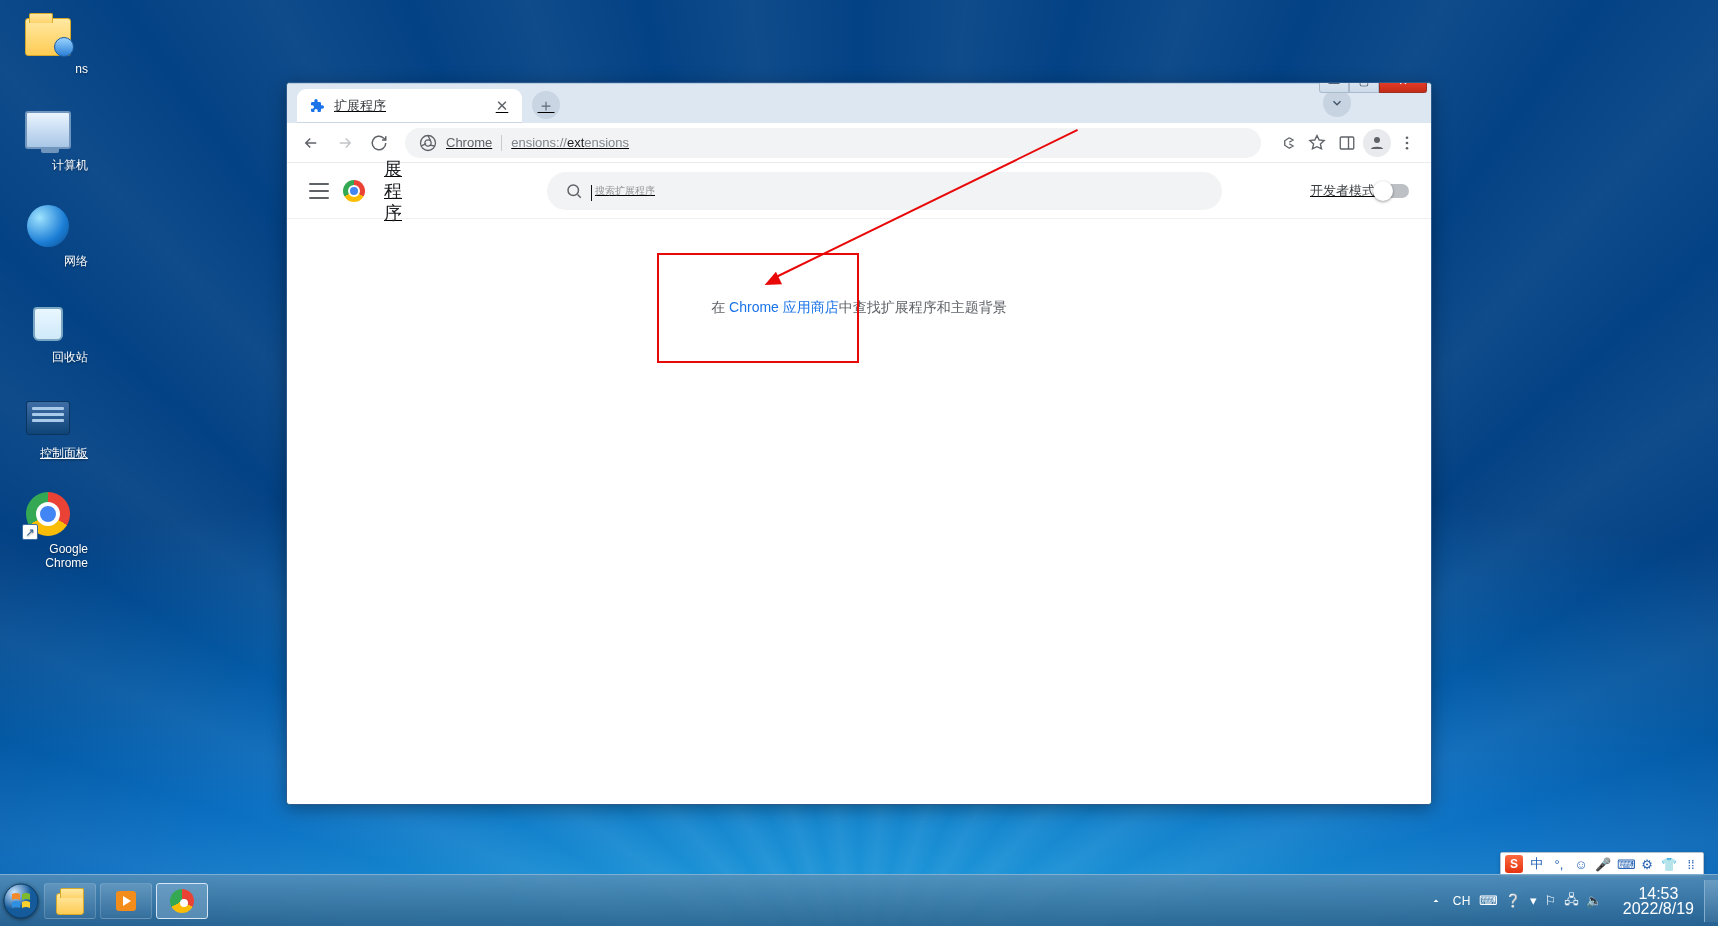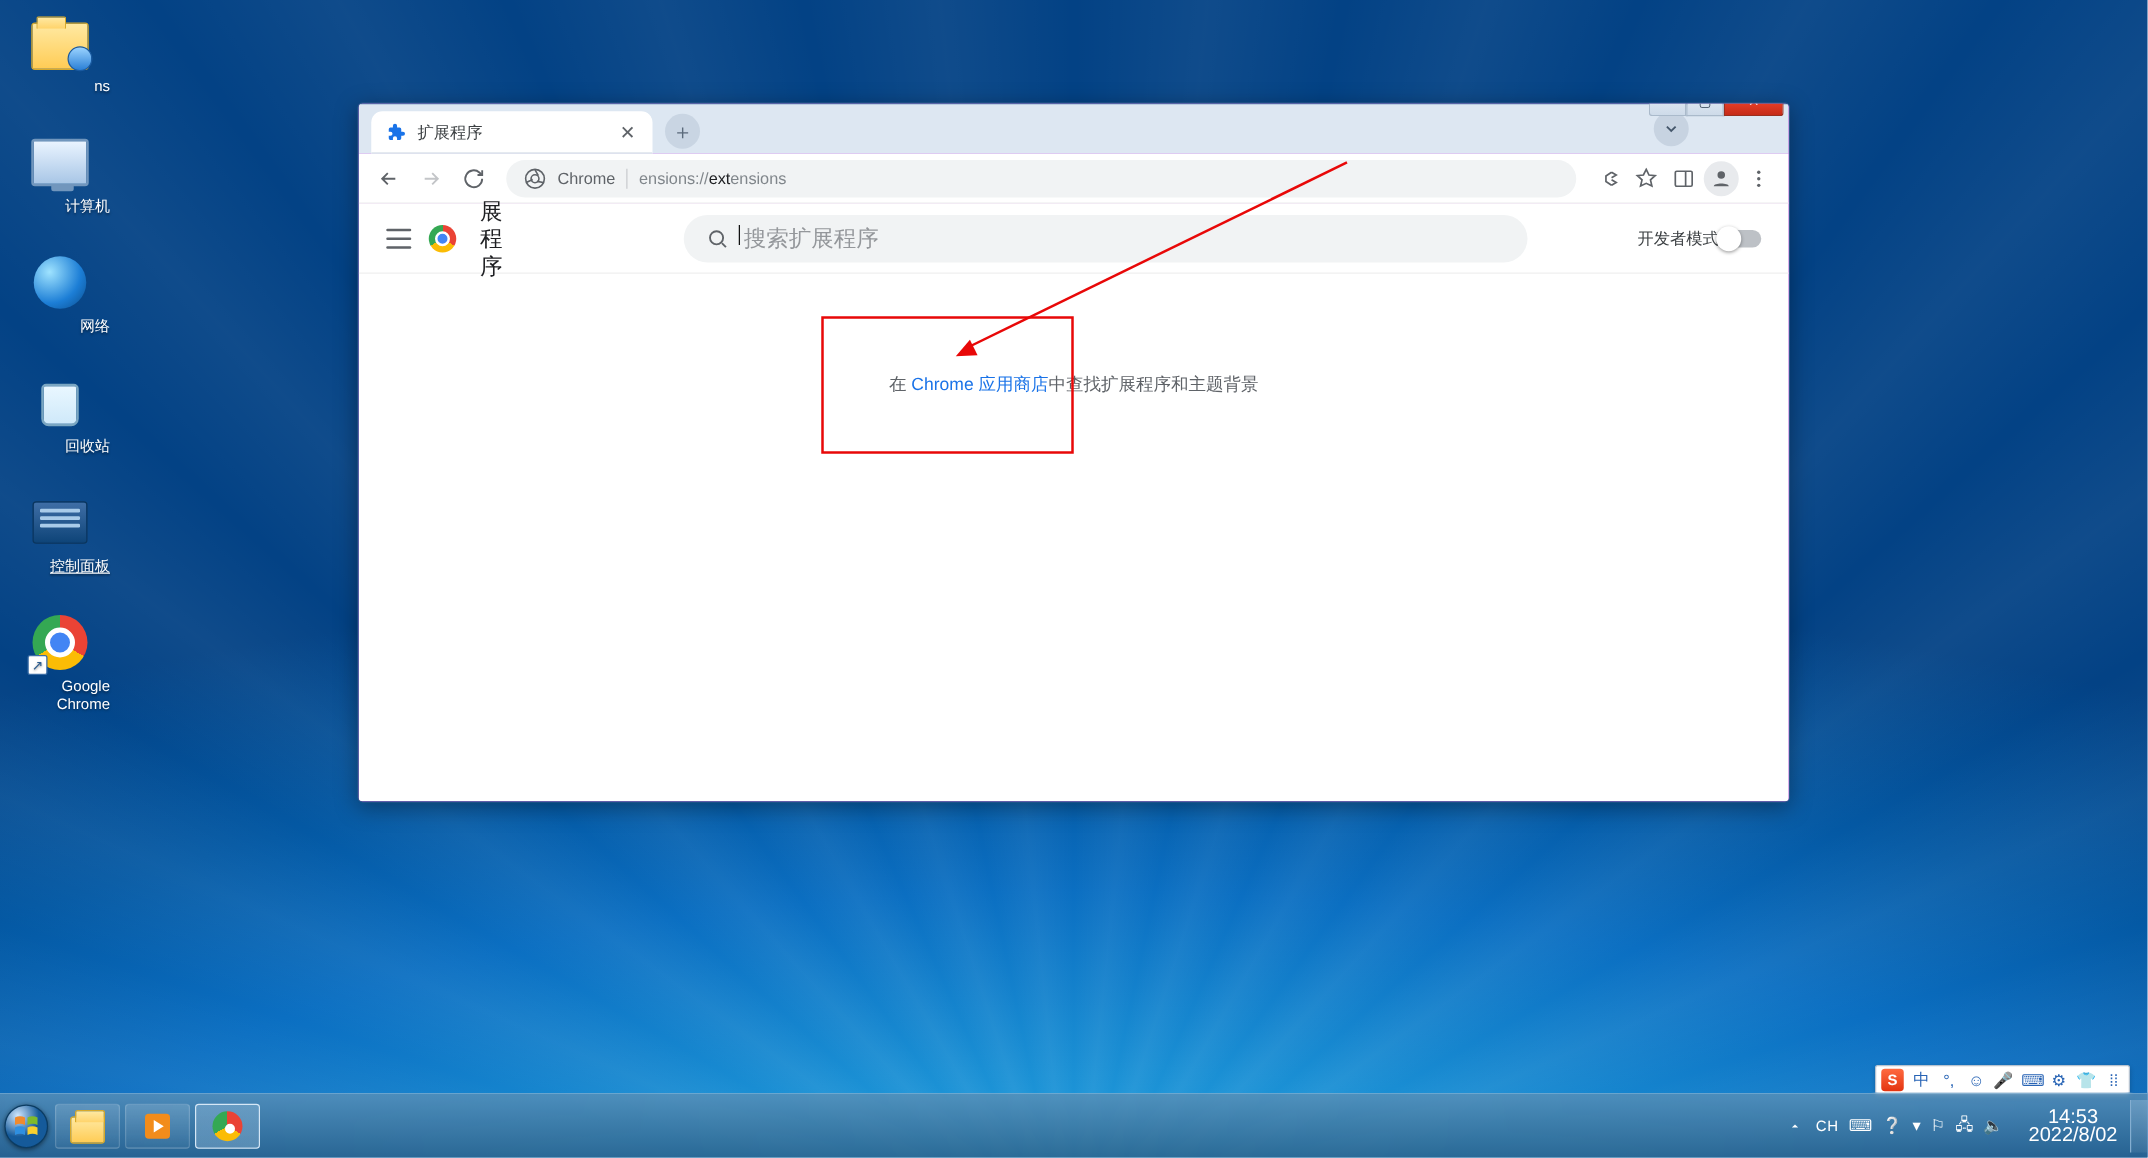--- a/index.html
+++ b/index.html
@@ -42,24 +42,24 @@
       border:1px solid #0b355c; border-radius:3px; display:flex; flex-direction:column; gap:3px; padding:5px; }
     .ctrl-ico span { height:3px; background:#a9cbe9; border-radius:1px; }
     .chrome-ico { width:44px; height:44px; border-radius:50%; position:relative;
       background: conic-gradient(#ea4335 0 120deg, #fbbc05 120deg 240deg, #34a853 240deg 360deg); }
     .chrome-ico::after { content:""; position:absolute; inset:10px; border-radius:50%;
       background:#4285f4; border:4px solid #fff; }
     .shortcut-arrow { position:absolute; bottom:-2px; left:-2px; width:16px; height:16px;
       background:#fff; border:1px solid #3b6da6; border-radius:2px; font-size:11px; color:#2b5c90;
       display:flex; align-items:center; justify-content:center; }
     
-    .chrome-window { position:absolute; left:286px; top:82px; width:1146px; height:560px;
+    .chrome-window { position:absolute; left:286px; top:82px; width:1146px; height:723px;
       border:1px solid #2d5a8c; border-radius:4px;
-      background:#d946ef; box-shadow:0 4px 18px rgba(0,0,0,0.35); overflow:hidden;
-      display:flex; flex-direction:column; }
+      background:#86efac; box-shadow:0 4px 18px rgba(0,0,0,0.35); overflow:hidden;
+      display:flex; flex-direction:column;text-decoration:underline; }
     .win-glass { height:14px; background:linear-gradient(#d3e3f4,#c5d8ed); border-bottom:1px solid #b7cbe0;}
     .tabstrip { height:40px; background:#dde7f2; display:flex; align-items:flex-end; padding:0 10px; position:relative; }
     .tab { height:34px; background:#fff; border-radius:9px 9px 0 0; display:flex; align-items:center;
       padding:0 12px; margin-top:6px; min-width:225px; position:relative; box-shadow:0 -1px 0 #cbd6e2 inset; }
     .tab .favicon { width:16px; height:16px; margin-right:9px;
       color:#1a73e8; display:flex; align-items:center; justify-content:center; }
     .tab .title { color:#3c4043; font-size:13px; flex:1; }
     .tab .close { width:16px; height:16px; color:#5f6368; display:flex; align-items:center; justify-content:center;
       border-radius:50%; cursor:pointer; font-size:15px; }
     .newtab { width:28px; height:28px; border-radius:50%; background:#c9d5e3; margin:0 0 4px 10px;
@@ -93,21 +93,21 @@
     .burger { width:20px; height:16px; display:flex; flex-direction:column; justify-content:space-between; cursor:pointer;}
     .burger span { height:2px; background:#5f6368; border-radius:1px;}
     .mini-chrome { width:22px; height:22px; border-radius:50%;
       background: conic-gradient(#ea4335 0 120deg, #fbbc05 120deg 240deg, #34a853 240deg 360deg); position:relative;}
     .mini-chrome::after { content:""; position:absolute; inset:5px; border-radius:50%; background:#4285f4; border:2.5px solid #fff; }
     .ext-title-stack { width:20px; text-align:center; font-size:18px; color:#202124; line-height:22px;
       letter-spacing:0; margin-left:4px; }
     .ext-search { flex:0 0 auto; margin-left:130px; width:675px; height:38px;
       background:#f1f3f4; border-radius:19px; display:flex; align-items:center; padding:0 18px; gap:12px; }
     .ext-search svg { color:#5f6368; }
-    .ext-search .ph { color:#94979b; font-size:18px; position:relative; }
+    .ext-search .ph { color:#94979b; font-size:10px; position:relative; }
     .ext-search .caret { display:inline-block; width:1px; height:16px; background:#111;
       position:absolute; left:-4px; top:1px; }
     .dev-mode { margin-left:auto; display:flex; align-items:center; }
     .dev-mode .txt { color:#3c4043; font-size:13px; }
     .toggle { width:34px; height:14px; background:#bdc1c6; border-radius:8px; position:relative; cursor:pointer;}
     .toggle::after { content:""; position:absolute; left:-2px; top:-3px; width:20px; height:20px;
       background:#fff; border-radius:50%; box-shadow:0 1px 3px #0006; }
     .center-msg { position:absolute; top:136px; left:0; right:0; text-align:center; color:#5f6368; font-size:14px; }
     .center-msg a { color:#1a73e8; text-decoration:none; }
     
@@ -374,17 +374,17 @@
       <span class="lang">CH</span>
       <span>⌨</span>
       <span>❔</span>
       <span>▾</span>
       <span>⚐</span>
       <span>🖧</span>
       <span>🔈</span>
     </div>
     <div class="clock">
       <div>14:53</div>
-      <div>2022/8/02</div>
+      <div>2022/8/19</div>
     </div>
     <div class="showdesk"></div>
   </div>
 </div>
 
 </body></html>

